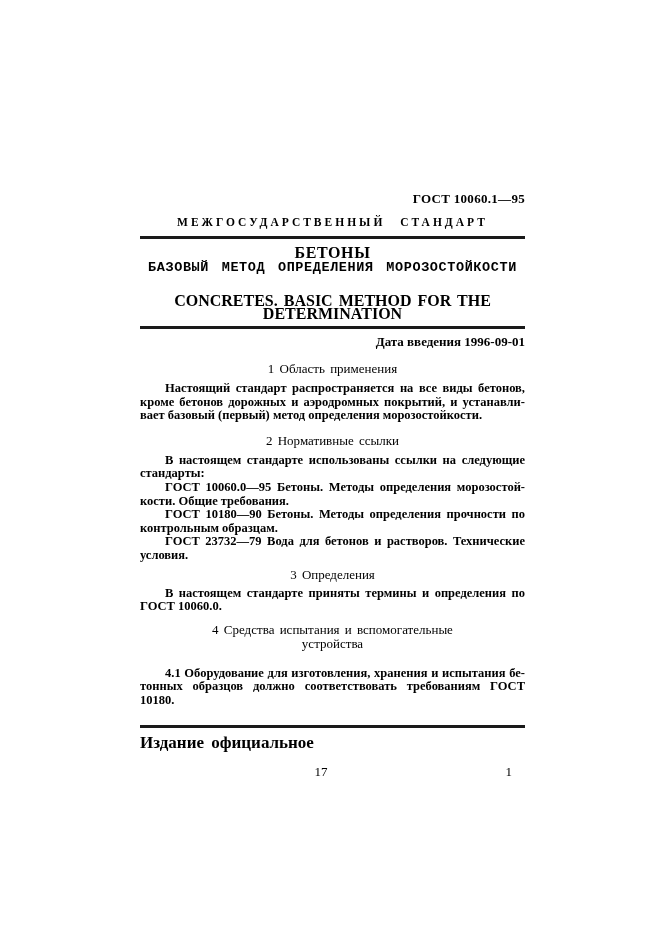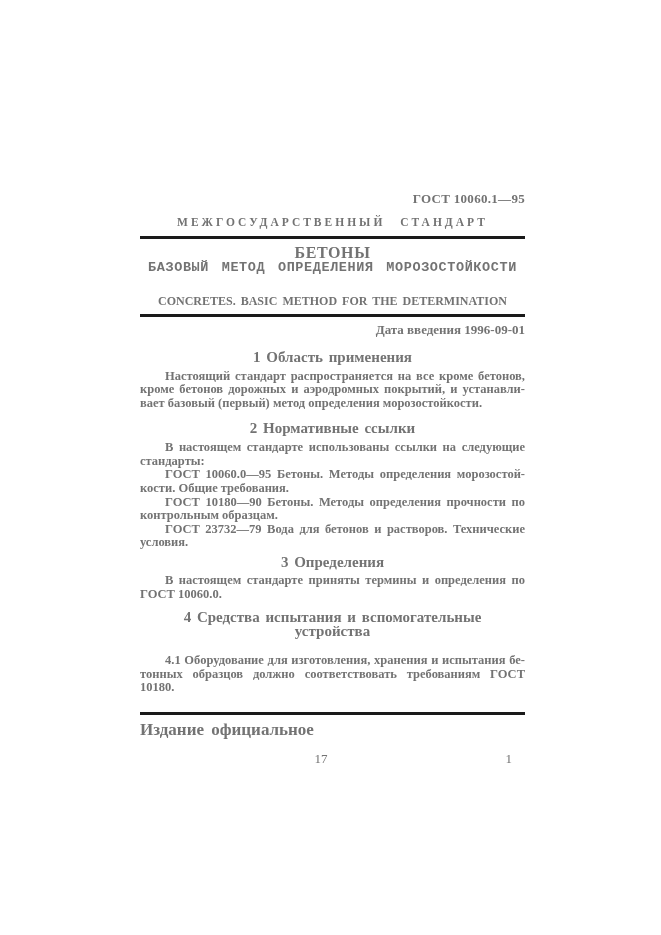--- a/index.html
+++ b/index.html
@@ -7,21 +7,21 @@
     padding: 0;
     background: #e8e8e8;
   }
   .page {
     position: relative;
     width: 661px;
     height: 935px;
     background: #ffffff;
     margin: 0 auto;
     font-family: "Liberation Serif", "DejaVu Serif", serif;
-    color: #737373;
+    color: #000000;
     overflow: hidden;
   }
   .content {
     position: absolute;
     left: 140px;
     top: 192px;
     width: 385px;
   }
   .doc-code {
     font-size: 13px;
@@ -60,37 +60,37 @@
     font-size: 13.5px;
     line-height: 14px;
     font-weight: bold;
     text-align: center;
     letter-spacing: 0.6px;
     word-spacing: 4px;
     font-family: Liberation Mono, monospace;
   }
   .title-en {
     margin-top: 20px;
-    font-size: 12px;
+    font-size: 16px;
     line-height: 12.5px;
     font-weight: bold;
     text-align: center;
     word-spacing: 2px;
   }
   .date {
     margin-top: 6px;
     font-size: 13px;
     line-height: 13px;
     font-weight: bold;
     text-align: right;
   }
   .sec-h {
-    font-size: 15px;
+    font-size: 13px;
     line-height: 14px;
-    font-weight: bold;
+    font-weight: normal;
     text-align: center;
     word-spacing: 2px;
   }
   .s1h { margin: 14px 0 6px 0; }
   .s2h { margin: 11px 0 6px 0; }
   .s3h { margin: 5px 0 5px 0; }
   .s4h { margin: 9px 0 16px 0; text-align: center; }
   .line {
     font-size: 12.5px;
     line-height: 13.6px;
@@ -143,21 +143,21 @@
 
     <div class="title-en">
       <div>CONCRETES. BASIC METHOD FOR THE DETERMINATION</div>
     </div>
 
     <div class="rule r2"></div>
 
     <div class="date">Дата введения 1996-09-01</div>
 
     <div class="sec-h s1h">1 Область применения</div>
-    <div class="line ind">Настоящий стандарт распространяется на все кроме бетонов,</div>
+    <div class="line ind">Настоящий стандарт распространяется на все виды бетонов,</div>
     <div class="line">кроме бетонов дорожных и аэродромных покрытий, и устанавли-</div>
     <div class="line last">вает базовый (первый) метод определения морозостойкости.</div>
 
     <div class="sec-h s2h">2 Нормативные ссылки</div>
     <div class="line ind">В настоящем стандарте использованы ссылки на следующие</div>
     <div class="line last">стандарты:</div>
     <div class="line ind">ГОСТ 10060.0—95 Бетоны. Методы определения морозостой-</div>
     <div class="line last">кости. Общие требования.</div>
     <div class="line ind">ГОСТ 10180—90 Бетоны. Методы определения прочности по</div>
     <div class="line last">контрольным образцам.</div>

